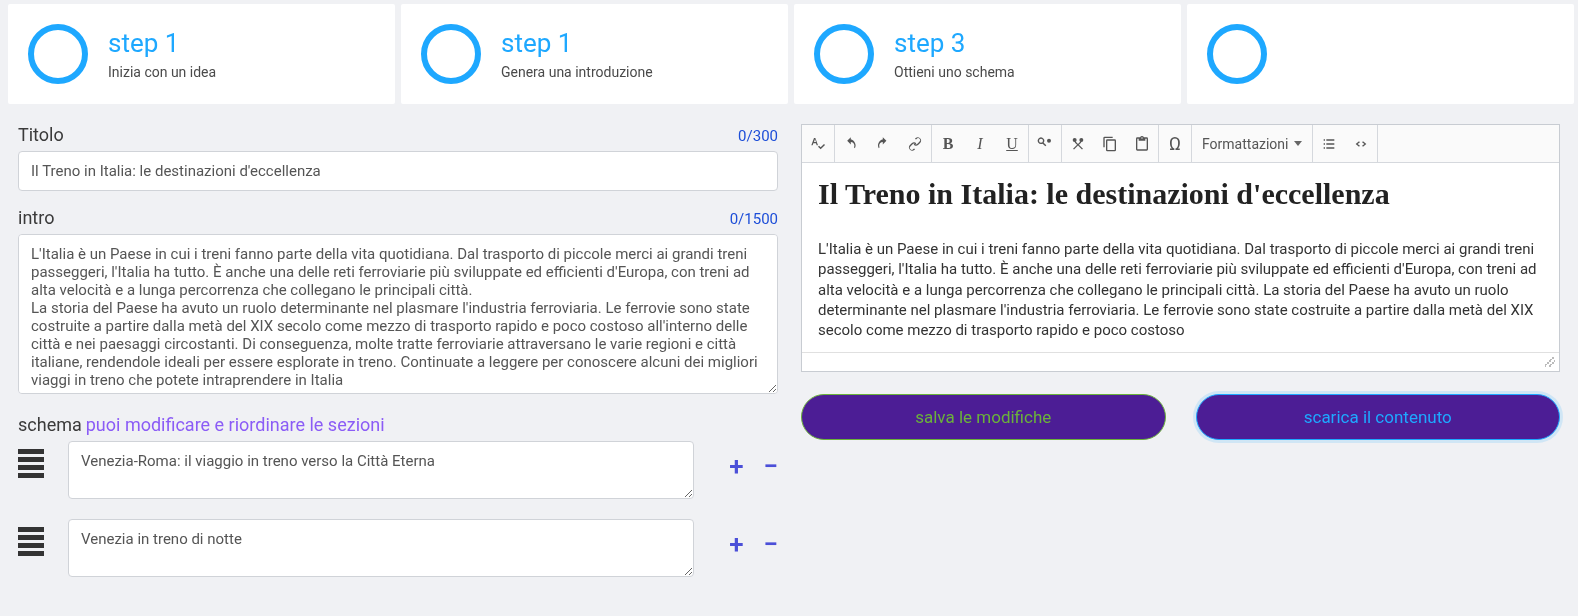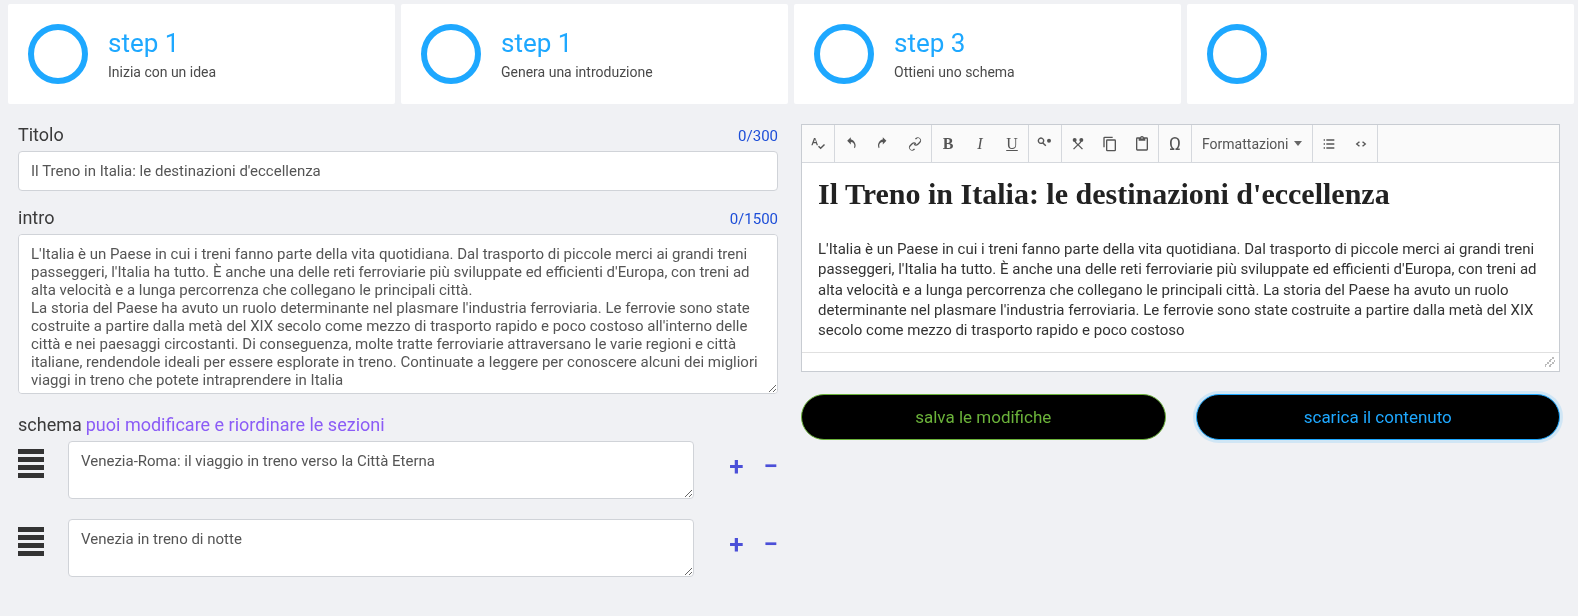--- a/index.html
+++ b/index.html
@@ -210,21 +210,21 @@
     display: flex;
     gap: 30px;
     margin-top: 22px;
   }
   .pill-btn {
     flex: 1;
     text-align: center;
     padding: 12px 10px;
     border-radius: 28px;
     font-size: 17px;
-    background: #000000;
+    background: #4c1d95;
     cursor: pointer;
   }
   .pill-save {
     border: 1px solid #6bb23a;
     color: #6bb23a;
   }
   .pill-download {
     border: 1px solid #1ea8ff;
     color: #1ea8ff;
     box-shadow: 0 0 0 3px rgba(30,168,255,0.15);

